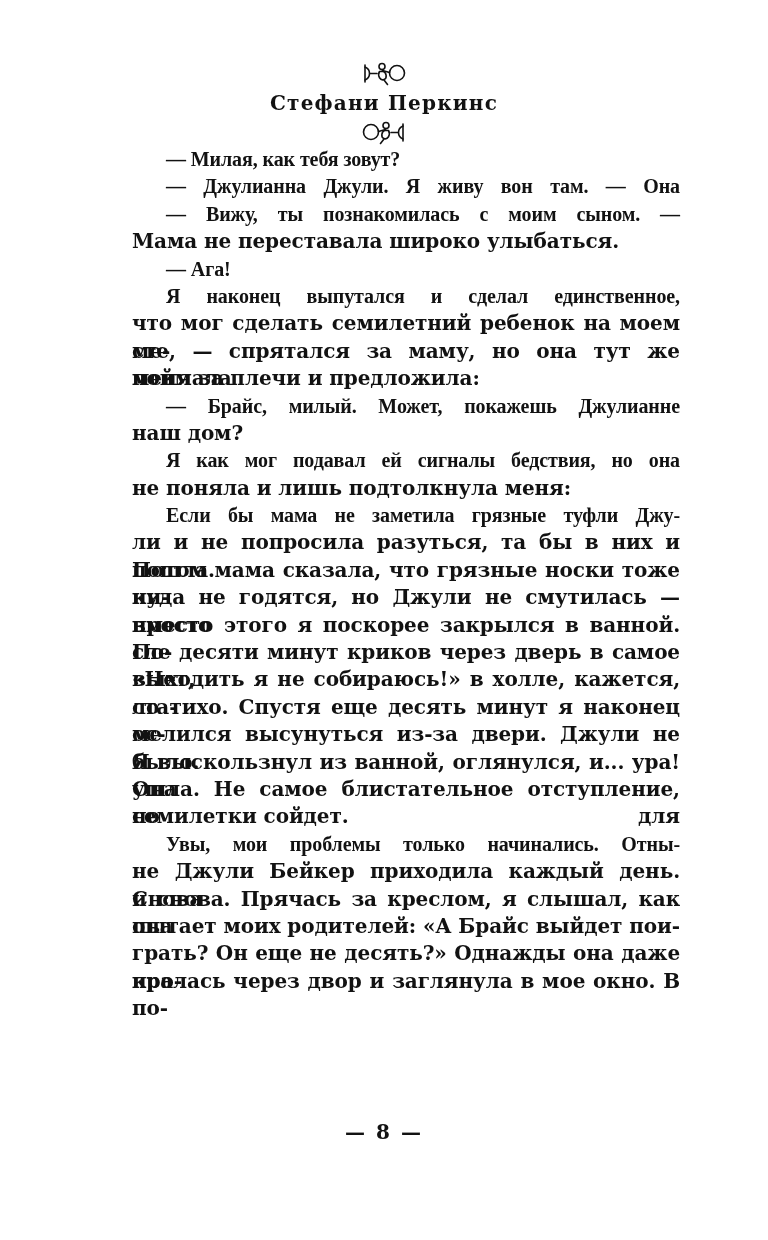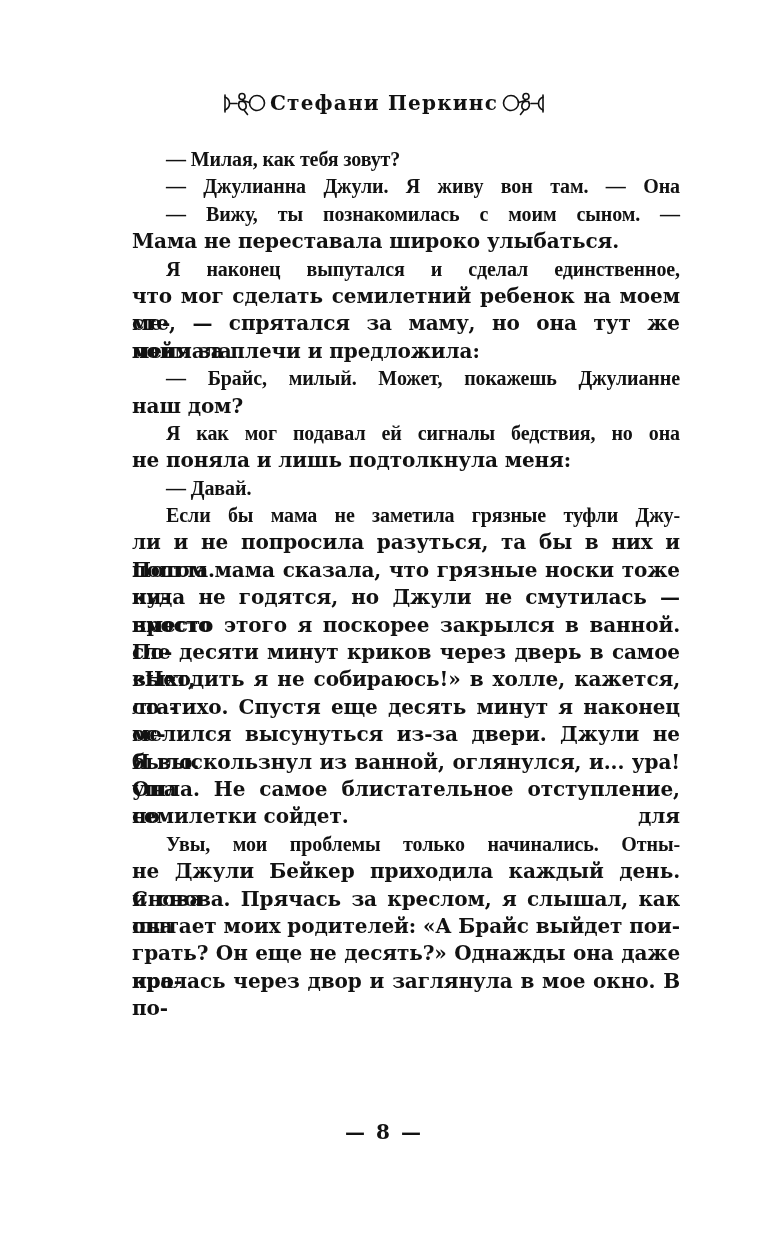--- a/index.html
+++ b/index.html
@@ -24,20 +24,21 @@
   .header {
     position: absolute;
     top: 88px;
     left: 0;
     width: 768px;
     height: 30px;
     display: flex;
     align-items: center;
     justify-content: center;
     gap: 4px;
+    flex-direction: column;
   }
   .author {
     font-size: 20px;
     font-weight: bold;
     letter-spacing: 1.2px;
     white-space: nowrap;
   }
   .orn {
     display: inline-flex;
     align-items: center;
@@ -116,29 +117,29 @@
         </g>
       </svg>
     </span>
   </div>
 
   <div class="body" id="body-lines">
       <div class="line indent">— Милая, как тебя зовут?</div>
       <div class="line indent just">— Джулианна Джули. Я живу вон там. — Она</div>
       <div class="line indent just">— Вижу, ты познакомилась с моим сыном. —</div>
       <div class="line">Мама не переставала широко улыбаться.</div>
+      <div class="line indent">— Ага!</div>
       <div class="line indent just">Я наконец выпутался и сделал единственное,</div>
       <div class="line just">что мог сделать семилетний ребенок на моем ме-</div>
       <div class="line just">сте, — спрятался за маму, но она тут же поймала</div>
       <div class="line">меня за плечи и предложила:</div>
       <div class="line indent just">— Брайс, милый. Может, покажешь Джулианне</div>
       <div class="line">наш дом?</div>
       <div class="line indent just">Я как мог подавал ей сигналы бедствия, но она</div>
       <div class="line">не поняла и лишь подтолкнула меня:</div>
-      <div class="line indent">— Давай.</div>
       <div class="line indent just">Если бы мама не заметила грязные туфли Джу-</div>
       <div class="line just">ли и не попросила разуться, та бы в них и пошла.</div>
       <div class="line just">Потом мама сказала, что грязные носки тоже ни-</div>
       <div class="line just">куда не годятся, но Джули не смутилась — просто</div>
       <div class="line just">вместо этого я поскорее закрылся в ванной. По-</div>
       <div class="line just">сле десяти минут криков через дверь в самое «Нет,</div>
       <div class="line just">выходить я не собираюсь!» в холле, кажется, ста-</div>
       <div class="line just">ло тихо. Спустя еще десять минут я наконец ос-</div>
       <div class="line just">мелился высунуться из-за двери. Джули не было.</div>
       <div class="line just">Я выскользнул из ванной, оглянулся, и... ура! Она</div>

